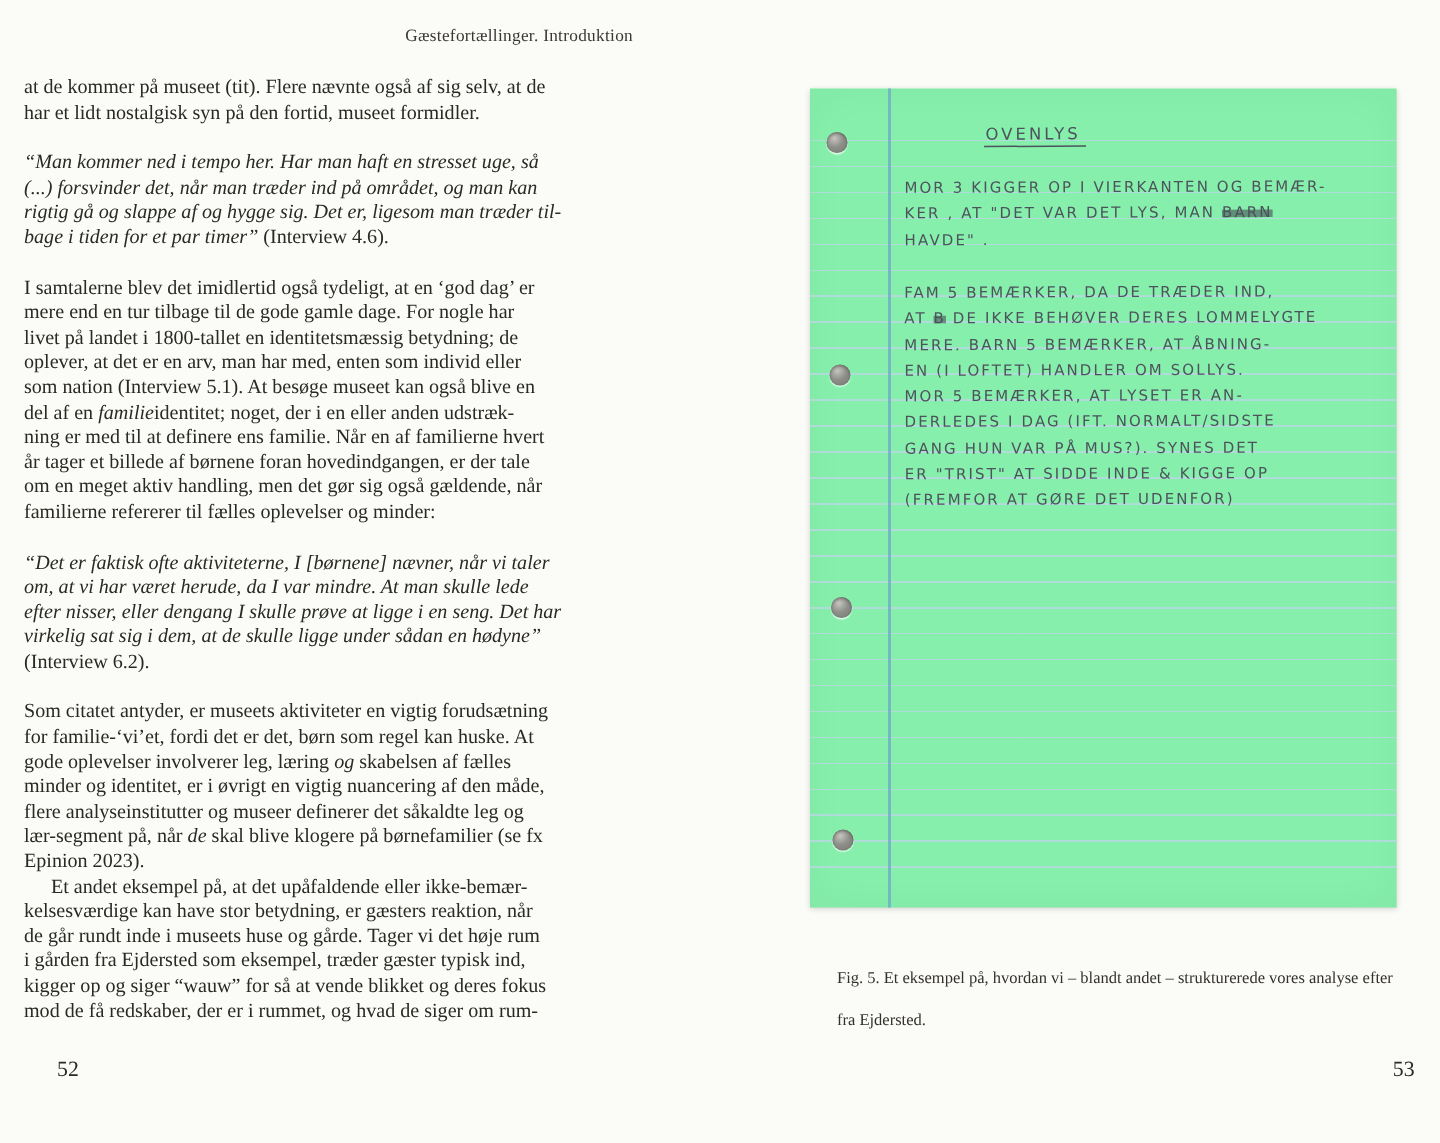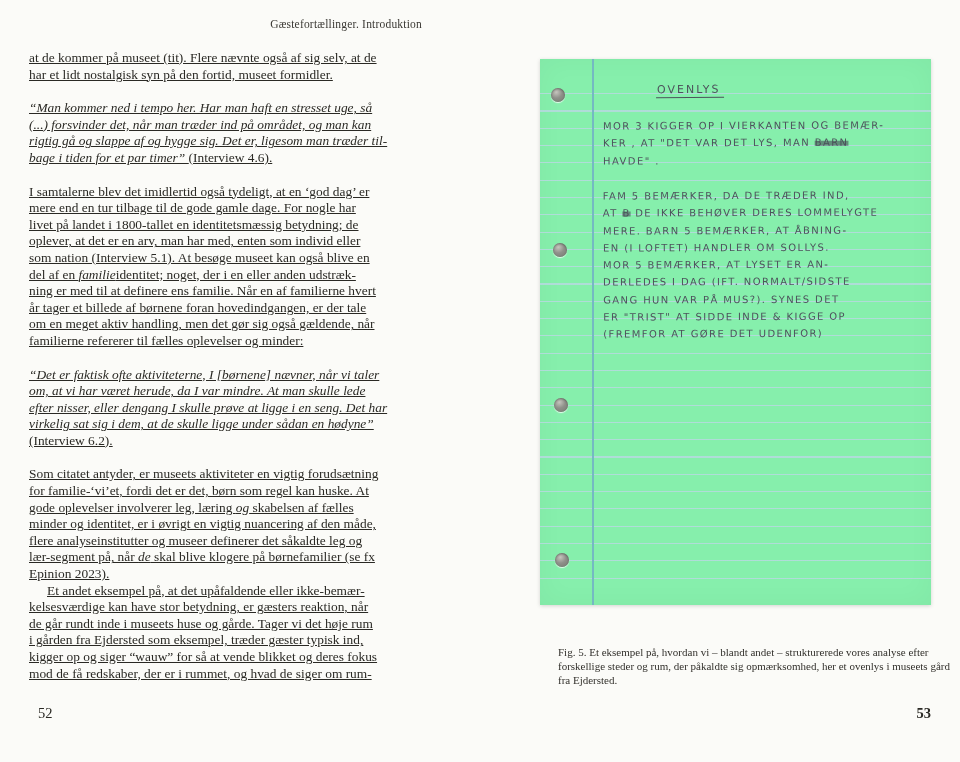--- a/index.html
+++ b/index.html
@@ -9,38 +9,38 @@
     font-family:"Liberation Serif","DejaVu Serif",serif;
   }
   .page{position:absolute;top:0;height:762px;width:480px;padding-left:46px;}
   .page-left{left:0;}
   .page-right{left:480px;}
 
   .running-head{position:absolute;top:18px;font-size:11.5px;letter-spacing:.2px;color:#3a3833;}
   .rh-left{left:30px;width:392px;text-align:right;}
   .rh-right{left:60px;width:392px;text-align:left;}
 
-  .body-text{position:absolute;left:29px;top:50px;width:398px;
-    font-size:13.4px;line-height:16.6px;text-align:left;text-decoration:underline;}
+  .body-text{position:absolute;left:16px;top:50px;width:398px;
+    font-size:13.4px;line-height:16.6px;text-align:left;}
   .para{margin:0;}
   .para + .para{margin-top:17px;}
   .para.no-gap{margin-top:0;}
   .quote{font-style:italic;}
   .indent{text-indent:18px;}
   .seg-i{font-style:italic;}
   .seg-r{font-style:normal;}
   .seg-s{
     text-decoration:line-through;
     text-decoration-thickness:5px;
     text-decoration-color:rgba(72,78,86,.6);
   }
 
   .page-number{position:absolute;top:705px;font-size:14.5px;color:#2a2924;}
   .pn-left{left:38px;}
-  .pn-right{left:60px;width:391px;text-align:right;font-weight:bold;}
+  .pn-right{left:72px;width:391px;text-align:right;}
 
   
   .notebook-figure{margin:0;}
   .paper{
     position:absolute;left:60px;top:59px;width:391px;height:546px;
     background:#86efac;
     box-shadow:0 1px 4px rgba(0,0,0,.16), inset 0 0 28px rgba(0,0,0,.035);
   }
   .ruled-lines{
     position:absolute;left:0;right:0;top:18px;bottom:12px;
@@ -111,19 +111,19 @@
         <div class="hole hole-1"></div>
         <div class="hole hole-2"></div>
         <div class="hole hole-3"></div>
         <div class="hole hole-4"></div>
 
         <div class="hw hw-title">OVENLYS</div>
         <div class="hw hw-block hw-block1"><span>MOR 3 KIGGER OP I VIERKANTEN OG BEMÆR-</span><br><span>KER , AT "DET VAR DET LYS, MAN </span><span class="seg-s">BARN</span><br><span>HAVDE" .</span></div>
         <div class="hw hw-block hw-block2"><span>FAM 5 BEMÆRKER, DA DE TRÆDER IND,</span><br><span>AT </span><span class="seg-s">B</span><span> DE IKKE BEHØVER DERES LOMMELYGTE</span><br><span>MERE. BARN 5 BEMÆRKER, AT ÅBNING-</span><br><span>EN (I LOFTET) HANDLER OM SOLLYS.</span><br><span>MOR 5 BEMÆRKER, AT LYSET ER AN-</span><br><span>DERLEDES I DAG (IFT. NORMALT/SIDSTE</span><br><span>GANG HUN VAR PÅ MUS?). SYNES DET</span><br><span>ER "TRIST" AT SIDDE INDE &amp; KIGGE OP</span><br><span>(FREMFOR AT GØRE DET UDENFOR)</span></div>
       </div>
 
-      <figcaption class="caption"><span>Fig. 5. Et eksempel på, hvordan vi – blandt andet – strukturerede vores analyse efter</span><br><span>forskellige steder og rum, der påkaldte sig opmærksomhed, her et ovenlys i museets gård</span><br><span>fra Ejdersted.</span></figcaption>
+      <figcaption class="caption"><span>Fig. 5. Et eksempel på, hvordan vi – blandt andet – strukturerede vores analyse efter</span><br><br><span>fra Ejdersted.</span></figcaption>
     </figure>
 
     <div class="page-number pn-right">53</div>
   </section>
 
 </div>
 
 </body></html>

